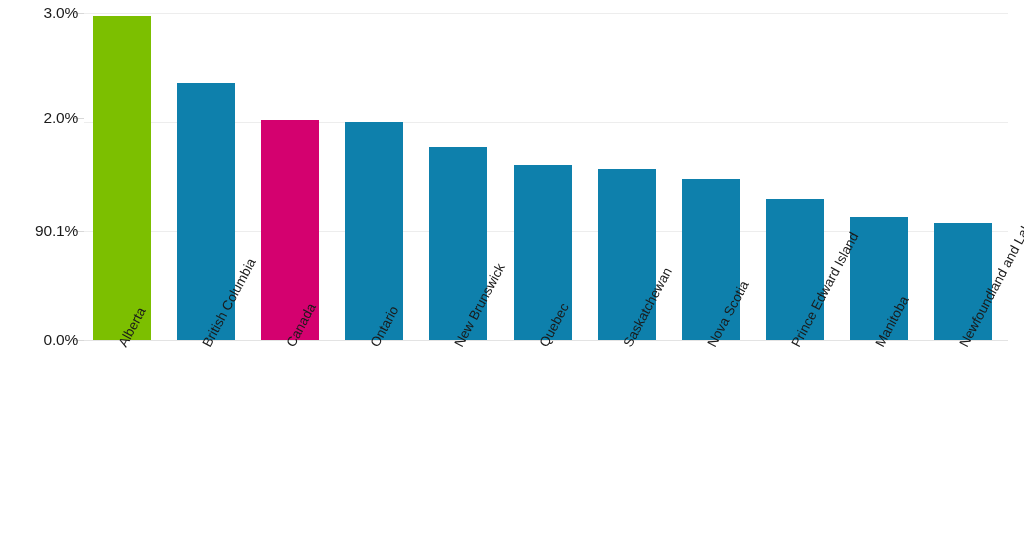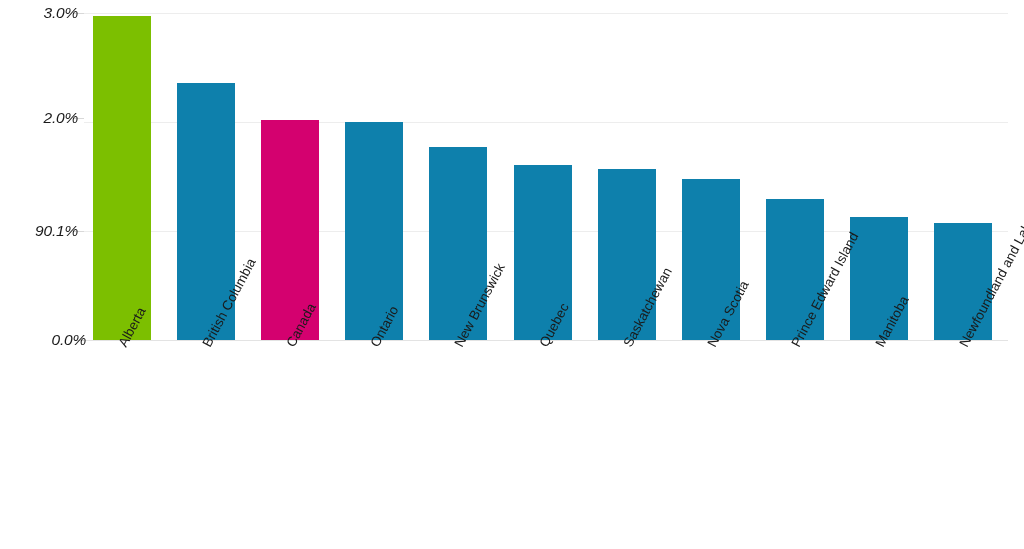--- a/index.html
+++ b/index.html
@@ -46,21 +46,20 @@
   .ytick-label {
     position: absolute;
     right: 0;
     width: 72px;
     text-align: right;
     font-size: 15.5px;
     font-family: "Liberation Sans", sans-serif;
     color: #1a1a1a;
     letter-spacing: -0.2px;
     white-space: nowrap;
-    font-style: italic;
   }
   .ytick {
     position: absolute;
     left: 0;
     width: 78px;
     height: 19px;
   }
   
   .ytick-mark {
     position: absolute;
@@ -103,21 +102,21 @@
 
 <div id="chart-root">
   <div class="plot-area">
     <div id="gridlines">
         <div class="gridline baseline" style="top: 340px;"></div>
         <div class="gridline" style="top: 231px;"></div>
         <div class="gridline" style="top: 122px;"></div>
         <div class="gridline" style="top: 13px;"></div>
       </div>
     <div id="yticks">
-        <div class="ytick" style="top: 331px; padding-left: 8px;">
+        <div class="ytick" style="top: 331px;">
           <div class="ytick-mark"></div>
           <div class="ytick-label">0.0%</div>
         </div>
         <div class="ytick" style="top: 222px;">
           <div class="ytick-mark"></div>
           <div class="ytick-label">90.1%</div>
         </div>
         <div class="ytick" style="top: 109px;">
           <div class="ytick-mark"></div>
           <div class="ytick-label">2.0%</div>

